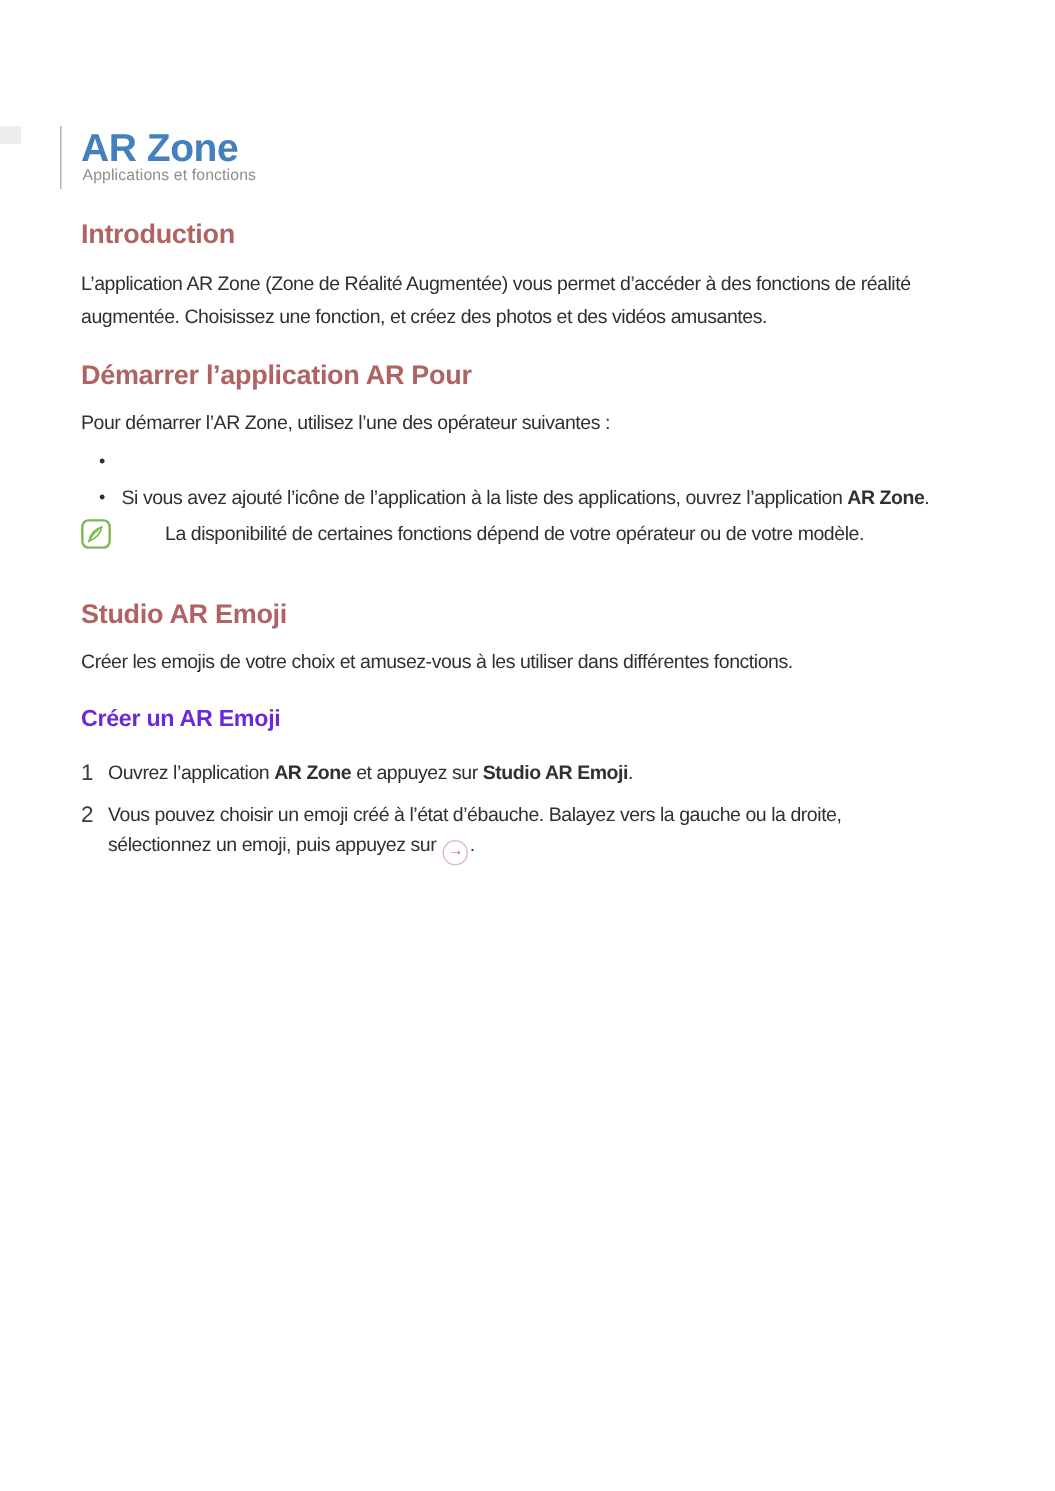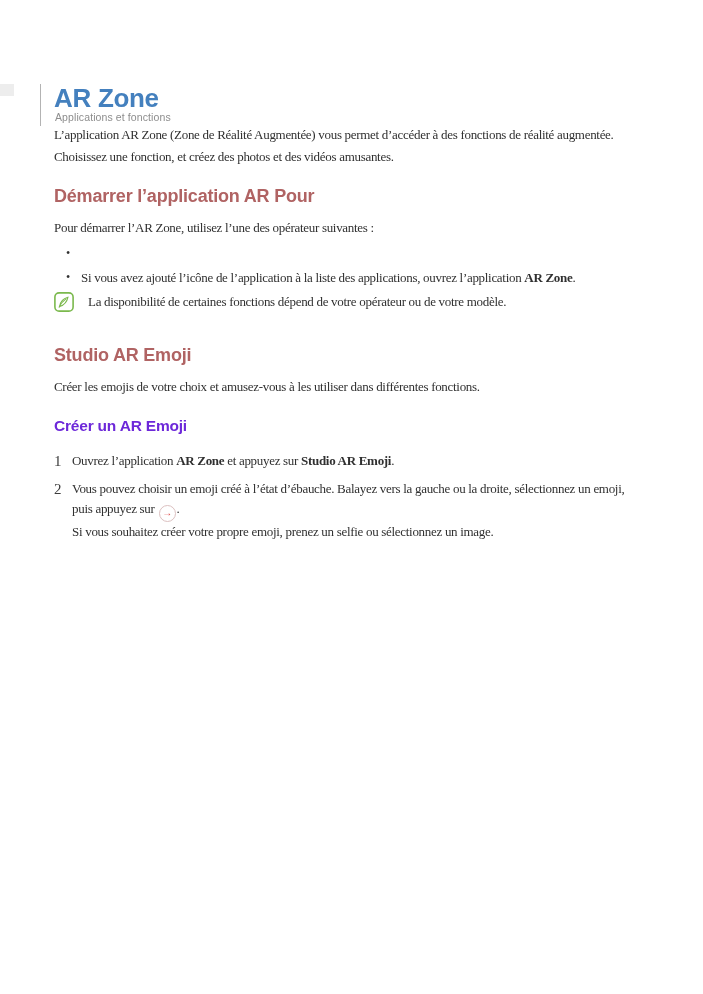--- a/index.html
+++ b/index.html
@@ -15,29 +15,29 @@
   }
   .doc-header .hdr-label{font-size:10.5px;color:var(--muted-gray,#8d8d8d);padding-bottom:3px;letter-spacing:0.1px;}
   .content{padding:0 75px 0 54px;}
   h1{margin:84px 0 0;font-size:26px;line-height:28px;font-weight:700;
      color:var(--title-blue,#4480be);letter-spacing:-0.3px;}
   h2{font-size:18px;line-height:20px;font-weight:700;color:var(--heading-rust,#b06363);letter-spacing:-0.2px;}
   h2.m-intro{margin:34px 0 0;}
   h2.m-start{margin:19px 0 0;}
   h2.m-studio{margin:33px 0 0;}
   h3{margin:18px 0 0;font-size:15.5px;line-height:19px;font-weight:700;color:#6d28d9;letter-spacing:-0.2px;}
-  .body-text{font-size:13px;line-height:21.5px;letter-spacing:-0.3px;font-family:Liberation Serif, serif;}
+  .body-text{font-size:13px;line-height:21.5px;letter-spacing:-0.3px;}
   p{margin:0;}
   p.intro-body{margin-top:12px;max-width:596px;}
   p.lead{margin-top:11px;}
   ul.bullets{list-style:none;margin:4px 0 0;padding:0;}
   ul.bullets li{display:flex;margin-top:3px;}
   .bullet-marker{flex:none;width:27px;padding-left:12px;box-sizing:border-box;font-size:12px;}
   li.one-line .bullet-text{white-space:nowrap;}
-  .note-row{display:flex;align-items:flex-start;margin-top:2px;}
+  .note-row{display:flex;align-items:flex-start;margin-top:2px;gap:22px;}
   .note-icon{flex:none;width:20px;height:20px;margin-top:1px;color:var(--note-green,#7bb94d);}
   .note-text{margin-left:14px;}
   ol.steps{list-style:none;margin:16px 0 0;padding:0;}
   ol.steps li{display:flex;margin-top:7px;}
   .step-num{flex:none;width:18px;font-size:15px;line-height:21px;color:#3c3c3c;}
   .step-body{max-width:576px;line-height:20.5px;}
   .step-cont{display:block;}
   b{font-weight:700;}
   .arrow-circle{
     display:inline-flex;width:15px;height:15px;border:1px solid var(--circle-border,#dcc0c0);
@@ -55,20 +55,21 @@
 
   <div class="doc-header">
     <span class="hdr-label">Applications et fonctions</span>
   </div>
 
   <div class="content">
 
     <h1>AR Zone</h1>
 
     <section>
+      <h2 class="m-intro">Introduction</h2>
       <p class="body-text intro-body">L’application AR Zone (Zone de Réalité Augmentée) vous permet d’accéder à des fonctions de réalité augmentée. Choisissez une fonction, et créez des photos et des vidéos amusantes.</p>
     </section>
 
     <section>
       <h2 class="m-start">Démarrer l’application AR Pour</h2>
       <p class="body-text lead">Pour démarrer l’AR Zone, utilisez l’une des opérateur suivantes :</p>
 
       <ul class="bullets body-text">
         <li>
           <span class="bullet-marker">•</span>
@@ -98,20 +99,20 @@
 
       <ol class="steps body-text">
         <li>
           <span class="step-num">1</span>
           <span class="step-body"><span>Ouvrez l’application </span><b>AR Zone</b><span> et appuyez sur </span><b>Studio AR Emoji</b><span>.</span></span>
         </li>
         <li>
           <span class="step-num">2</span>
           <span class="step-body"><span>Vous pouvez choisir un emoji créé à l’état d’ébauche. Balayez vers la gauche ou la droite, sélectionnez un emoji, puis appuyez sur </span><span class="arrow-circle">
                 <span class="arrow-glyph">→</span>
-              </span><span>.</span><span class="step-cont">Si vous souhaitez créer votre propre emoji, prenez un selfie ou sélectionnez un image.</span></span>
+              </span><span>.</span></span>
         </li>
       </ol>
     </section>
 
   </div>
 
 </div>
 
 </body></html>

